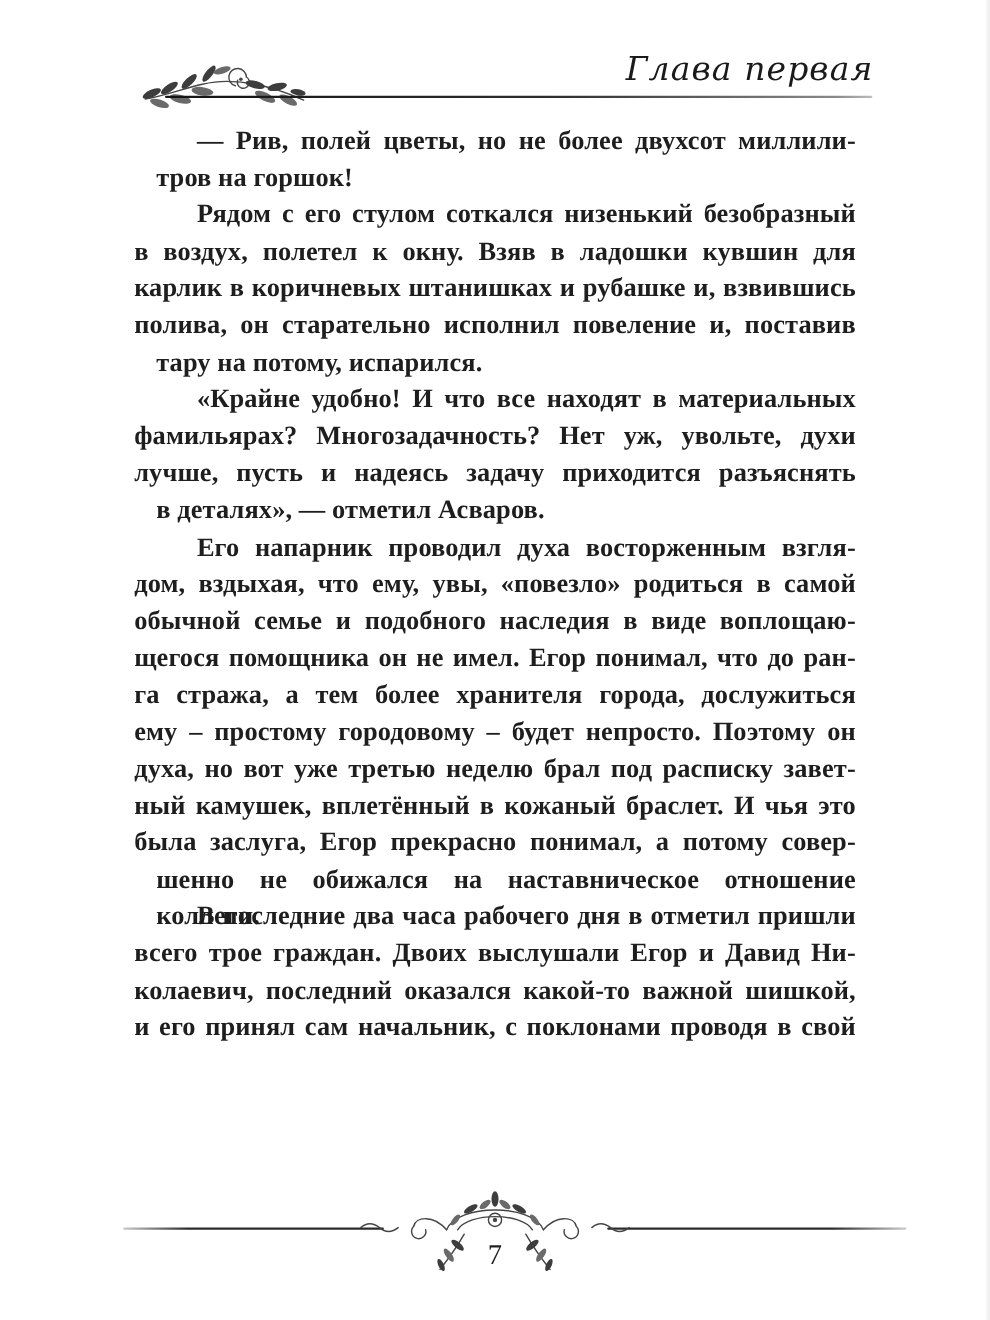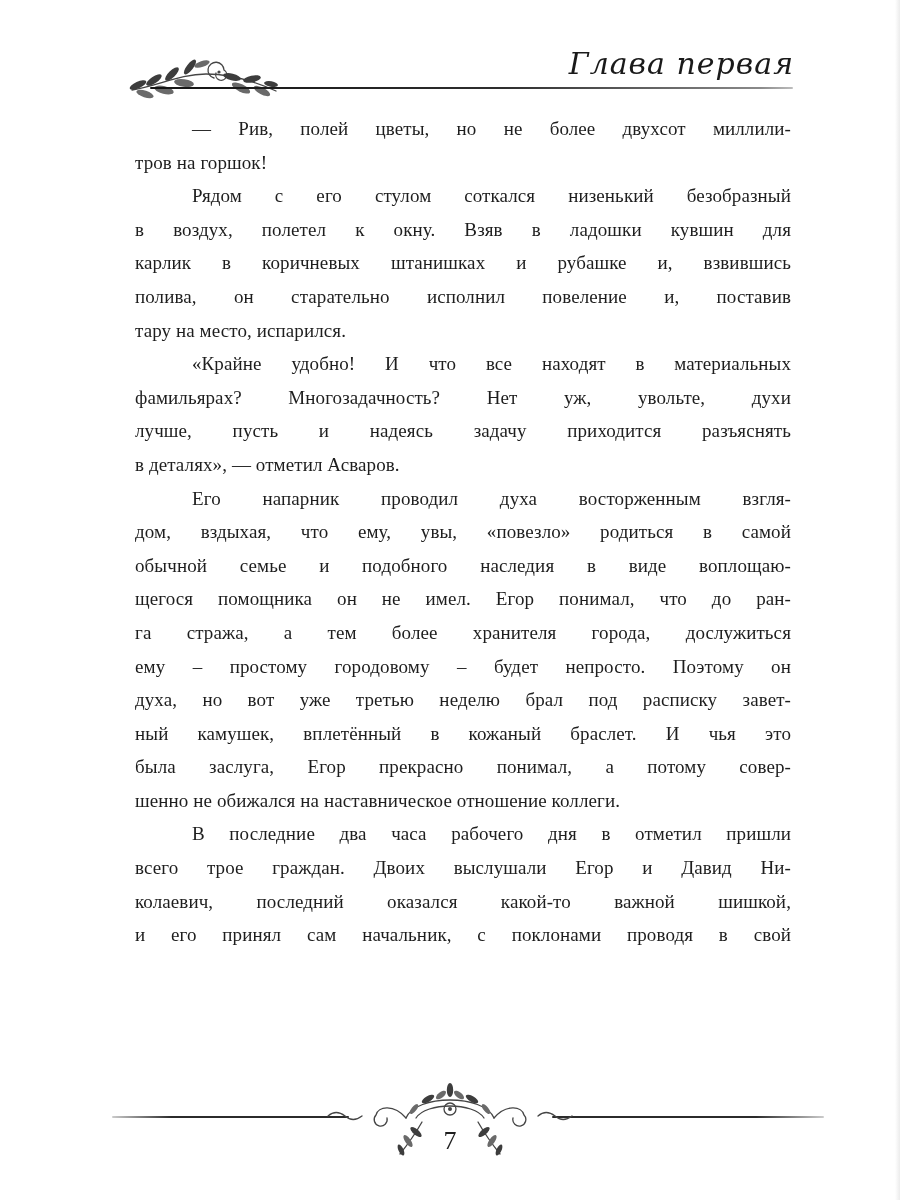--- a/index.html
+++ b/index.html
@@ -44,32 +44,33 @@
     font-style: italic;
     font-weight: 400;
     font-size: 30px;
     letter-spacing: 1px;
     color: #1a1a1a;
   }
 
   
   .page-text-block {
     position: absolute;
-    left: 135px; top: 112px;
+    left: 122px; top: 112px;
     width: 656px;
-    font-size: 19px;
+    font-size: 24px;
+    font-weight: bold;
   }
   .line {
     line-height: 33.6px;
     height: 33.6px;
     text-align: justify;
     text-align-last: justify;
     letter-spacing: 0.1px;
   }
-  .line.last { text-align-last: left; }
+  .line.last { text-align-last: left; margin-left: 20px; }
   .line.indent { text-indent: 57px; }
 
   
   .page-footer { position: absolute; left: 0; top: 1080px; width: 100%; height: 120px; }
   .footer-rule-left {
     position: absolute;
     left: 112px; top: 36px;
     width: 237px; height: 2px;
     background: linear-gradient(to right, rgba(50,50,50,0.25), #2b2b2b 25%, #2b2b2b);
     border-radius: 1px;
@@ -128,21 +129,21 @@
   <div class="chapter-title">Глава первая</div>
 </div>
 
 <div class="page-text-block">
     <div class="line indent">—  Рив, полей цветы, но не более двухсот миллили-</div>
     <div class="line last">тров на горшок!</div>
     <div class="line indent">Рядом с его стулом соткался низенький безобразный</div>
     <div class="line">в воздух, полетел к окну. Взяв в ладошки кувшин для</div>
     <div class="line">карлик в коричневых штанишках и рубашке и, взвившись</div>
     <div class="line">полива, он старательно исполнил повеление и, поставив</div>
-    <div class="line last">тару на место, испарился.</div>
+    <div class="line last">тару на потому, испарился.</div>
     <div class="line indent">«Крайне удобно! И что все находят в материальных</div>
     <div class="line">фамильярах? Многозадачность? Нет уж, увольте, духи</div>
     <div class="line">лучше, пусть и надеясь задачу приходится разъяснять</div>
     <div class="line last">в деталях», — отметил Асваров.</div>
     <div class="line indent">Его напарник проводил духа восторженным взгля-</div>
     <div class="line">дом, вздыхая, что ему, увы, «повезло» родиться в самой</div>
     <div class="line">обычной семье и подобного наследия в виде воплощаю-</div>
     <div class="line">щегося помощника он не имел. Егор понимал, что до ран-</div>
     <div class="line">га стража, а тем более хранителя города, дослужиться</div>
     <div class="line">ему – простому городовому – будет непросто. Поэтому он</div>

